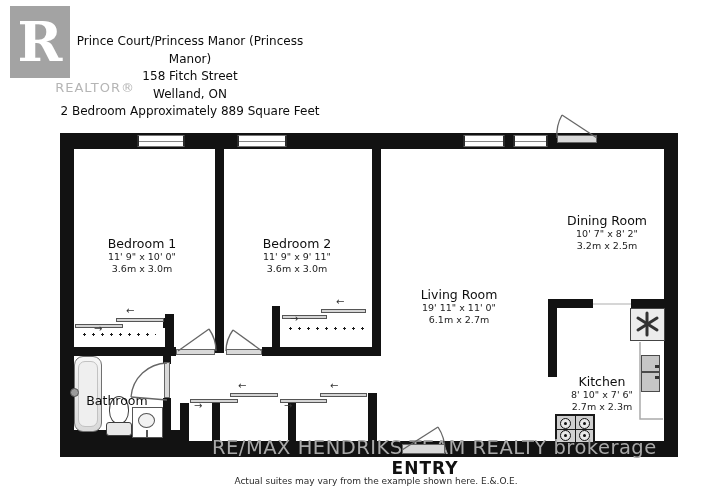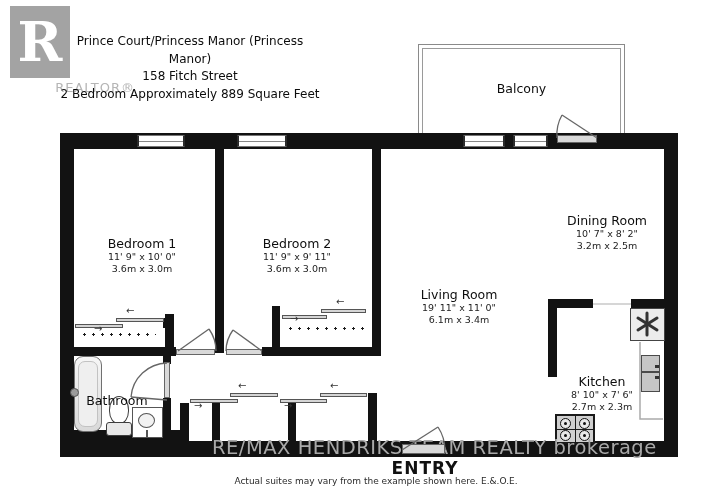--- a/index.html
+++ b/index.html
@@ -66,29 +66,24 @@
 
 <div id="stage">
 
   <div class="logo">
     <span>R</span>
   </div>
   <div class="logolbl">REALTOR®</div>
   <div class="titleblk">
     <div>Prince Court/Princess Manor (Princess Manor)</div>
     <div>158 Fitch Street</div>
+    <div>Welland, ON</div>
     <div>2 Bedroom Approximately 889 Square Feet</div>
   </div>
 
-  <div class="balc">
-    <div class="inner"></div>
-    <div class="roomlbl" style="left:50%;top:36px;">
-      <div class="nm">Balcony</div>
-    </div>
-  </div>
 
   <div class="wall" style="left:60px;top:133px;width:618px;height:16px;"></div>
   <div class="wall" style="left:60px;top:133px;width:14px;height:324px;"></div>
   <div class="wall" style="left:664px;top:133px;width:14px;height:324px;"></div>
   <div class="wall" style="left:60px;top:441px;width:618px;height:16px;"></div>
   <div class="wall" style="left:60px;top:430px;width:124px;height:13px;"></div>
 
   <div class="wall" style="left:215px;top:149px;width:9px;height:204px;"></div>
   <div class="wall" style="left:372px;top:149px;width:9px;height:207px;"></div>
   <div class="wall" style="left:60px;top:347px;width:116px;height:9px;"></div>
@@ -185,21 +180,21 @@
     <div class="dm">3.6m x 3.0m</div>
   </div>
   <div class="roomlbl" style="left:297px;top:236px;">
     <div class="nm">Bedroom 2</div>
     <div class="dm">11' 9" x 9' 11"</div>
     <div class="dm">3.6m x 3.0m</div>
   </div>
   <div class="roomlbl" style="left:459px;top:287px;">
     <div class="nm">Living Room</div>
     <div class="dm">19' 11" x 11' 0"</div>
-    <div class="dm">6.1m x 3.4m</div>
+    <div class="dm">6.1m x 2.7m</div>
   </div>
   <div class="roomlbl" style="left:607px;top:213px;text-align:center;">
     <div class="nm">Dining Room</div>
     <div class="dm">10' 7" x 8' 2"</div>
     <div class="dm">3.2m x 2.5m</div>
   </div>
   <div class="roomlbl" style="left:602px;top:354px;margin-top:20px;">
     <div class="nm">Kitchen</div>
     <div class="dm">8' 10" x 7' 6"</div>
     <div class="dm">2.7m x 2.3m</div>

